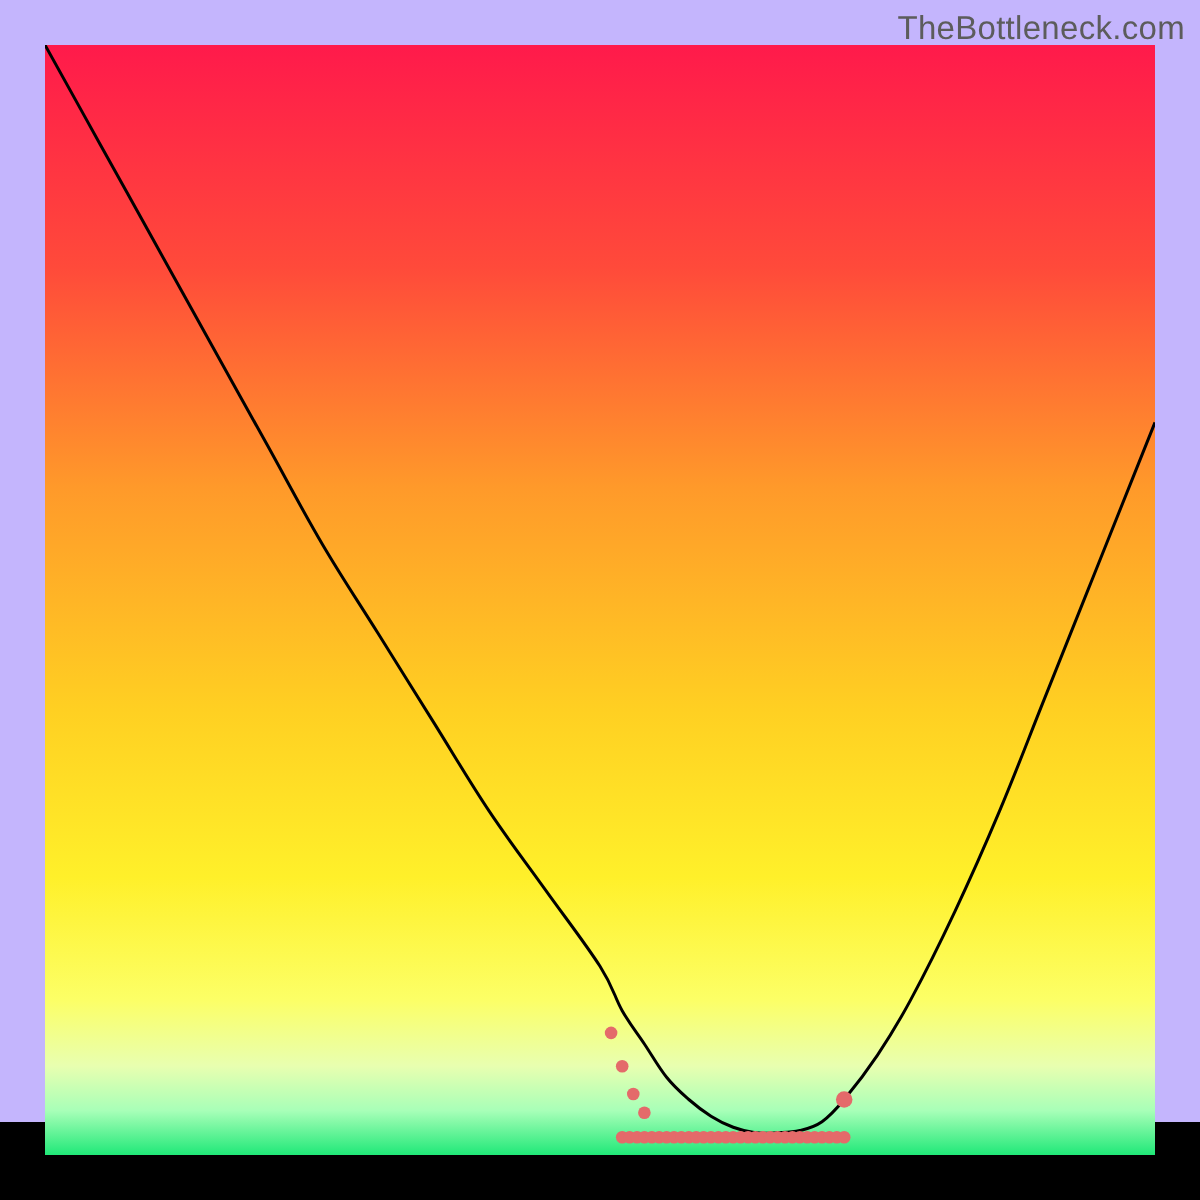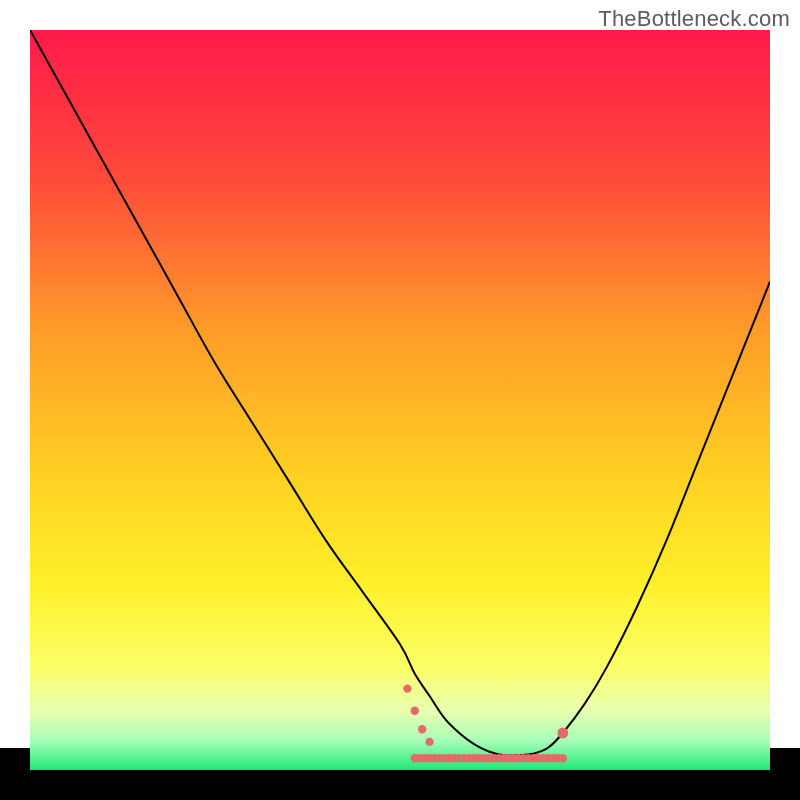--- a/index.html
+++ b/index.html
@@ -8,21 +8,21 @@
     width: 800px;
     height: 800px;
     background: #000;
     overflow: hidden;
     font-family: Arial, Helvetica, sans-serif;
   }
   .frame {
     position: relative;
     width: 800px;
     height: 748px;
-    background: #ffffff;
+    background: #c4b5fd;
   }
   .plot {
     position: absolute;
     left: 30px;
     top: 30px;
     width: 740px;
     height: 740px;
   }
   .watermark {
     position: absolute;

